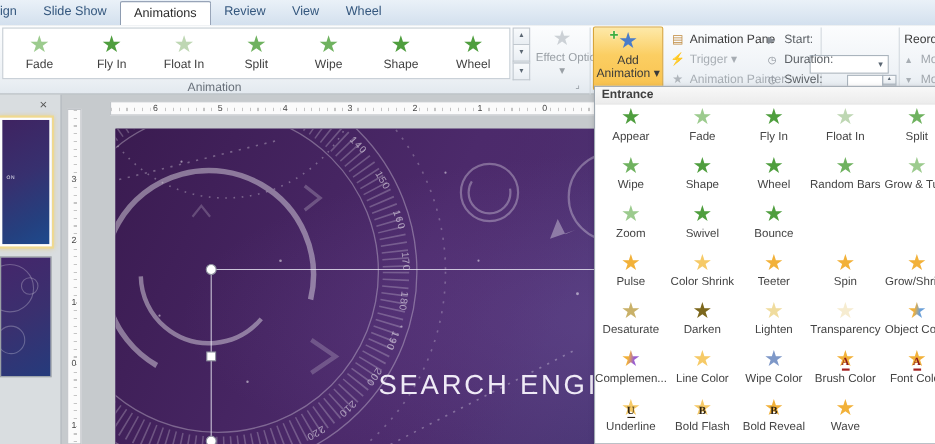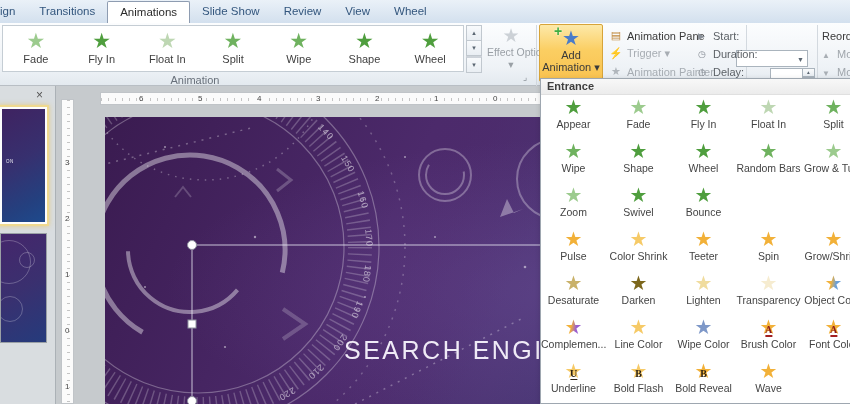--- a/index.html
+++ b/index.html
@@ -101,23 +101,22 @@
   .v-dualblue{background:linear-gradient(100deg,#f2b139 46%,#6a9fd8 54%);-webkit-background-clip:text;background-clip:text;color:transparent}
   .v-dualpurple{background:linear-gradient(100deg,#f2b139 46%,#9a5fd0 54%);-webkit-background-clip:text;background-clip:text;color:transparent}
 </style>
 </head>
 <body>
 
 <div id="stage">
 
   <div id="tabbar">
       <div class="tab partial">ign</div>
-      <div class="tab">Transitions</div>
+      <div class="tab">Slide Show</div>
       <div class="tab active">Animations</div>
-      <div class="tab">Slide Show</div>
       <div class="tab">Review</div>
       <div class="tab">View</div>
       <div class="tab">Wheel</div>
     </div>
 
   <div id="ribbon">
     <div id="gallery-box">
         <div class="gal-item">
           <span class="star v-greenL">★</span>
           <span class="lbl">Fade</span>
@@ -196,21 +195,21 @@
     </div>
     <div class="field" style="left:770px; top:45px; width:33px">
       <span></span>
     </div>
     <div class="spin" style="left:802px; top:45px">
       <span>▴</span>
       <span>▾</span>
     </div>
     <div class="timing-row" style="top:40px">
       <span class="ic">◷</span>
-      <span>Delay:</span>
+      <span>Swivel:</span>
     </div>
     <div class="field" style="left:770px; top:63px; width:33px">
       <span></span>
     </div>
     <div class="spin" style="left:802px; top:63px">
       <span>▴</span>
       <span>▾</span>
     </div>
 
     <div id="reorder-head">Reorder</div>

